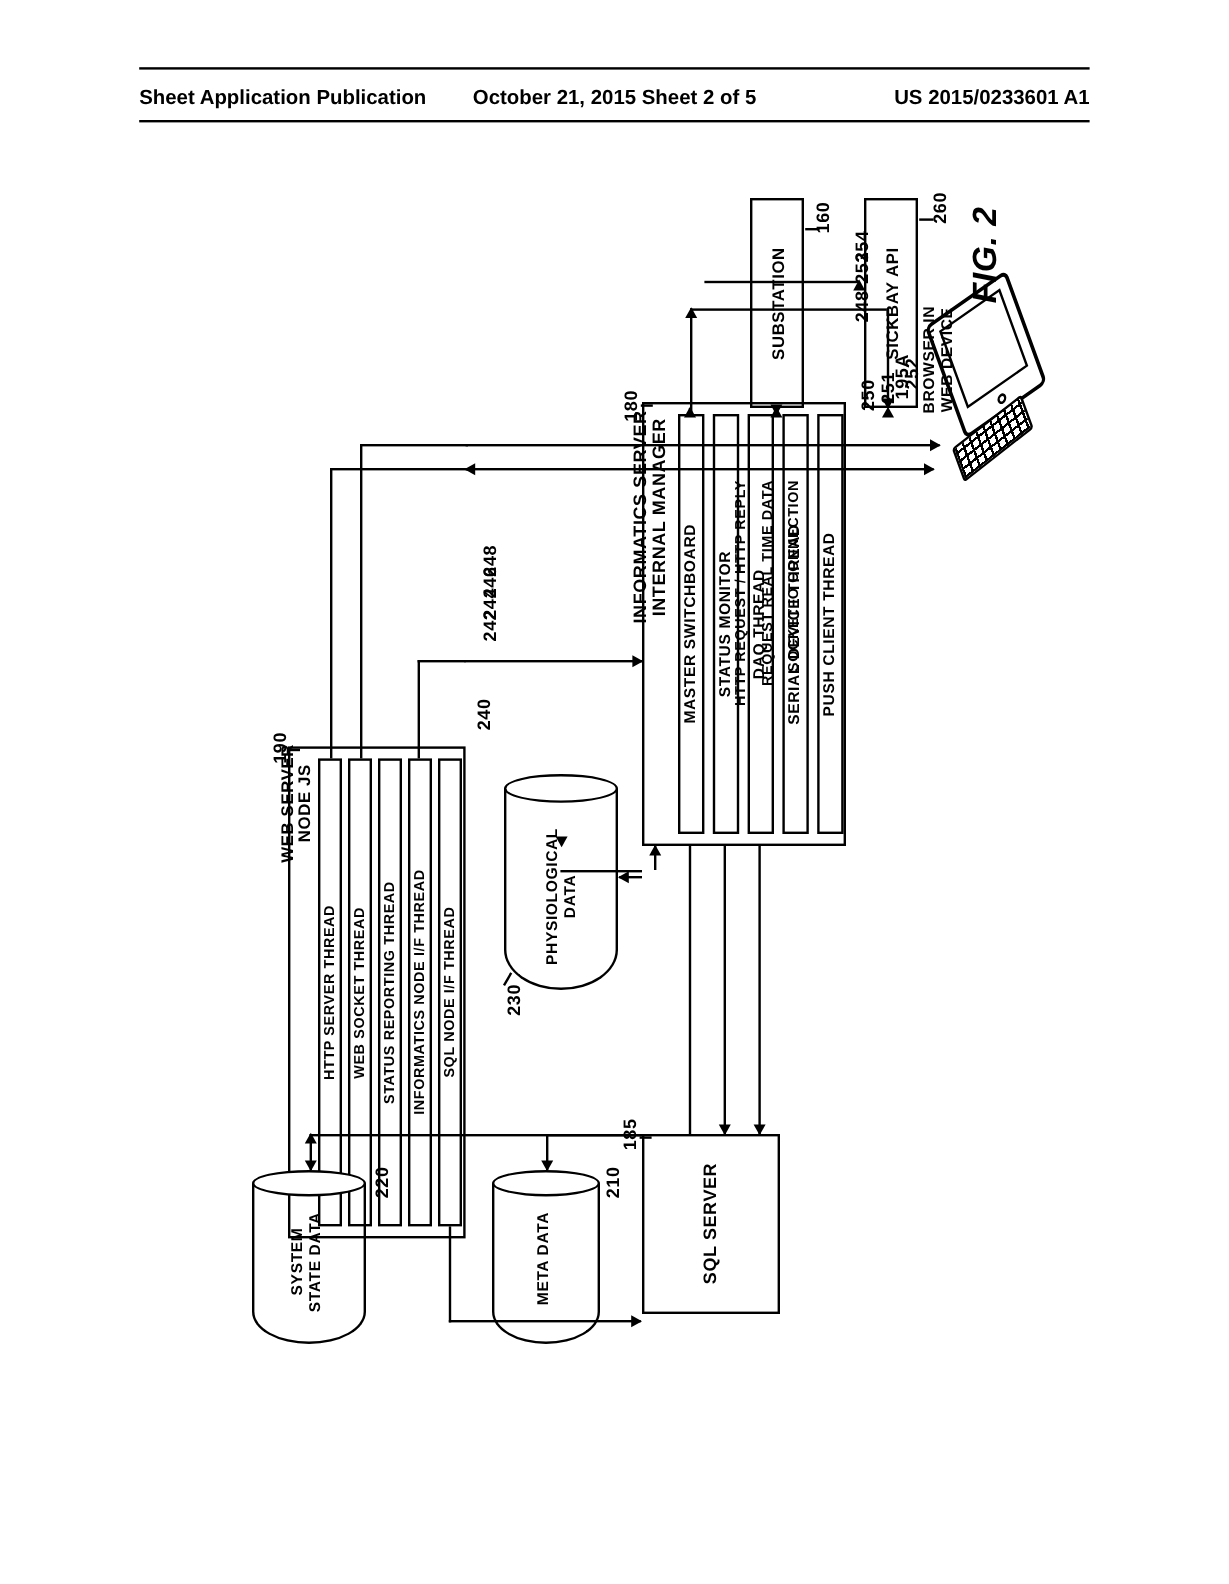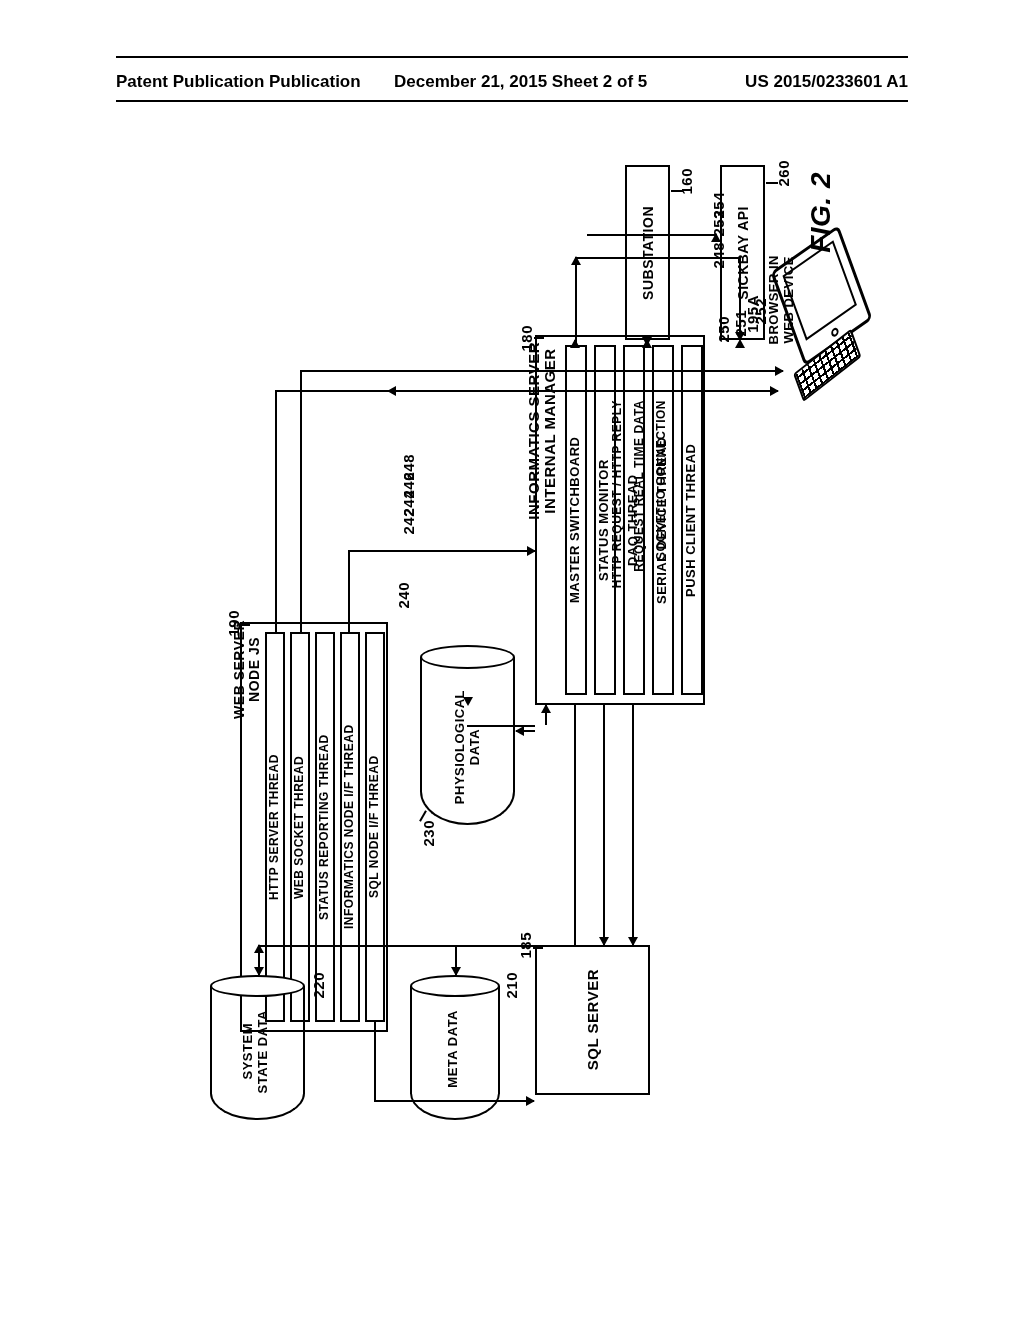--- a/index.html
+++ b/index.html
@@ -79,22 +79,22 @@
   
   .leader { position:absolute; width:2px; background:#000; }
   .leader-h { position:absolute; height:2px; background:#000; }
 </style>
 </head>
 <body>
 
 <div class="page">
   <div class="border-top"></div>
   <div class="header">
-    <div class="header-left">Patent Publication Publication</div>
-    <div class="header-center">December 21, 2015  Sheet 2 of 5</div>
+    <div class="header-left">Sheet Application Publication</div>
+    <div class="header-center">October 21, 2015  Sheet 2 of 5</div>
     <div class="header-right">US 2015/0233601 A1</div>
   </div>
   <div class="border-top2"></div>
 
   <div class="diagram">
 
     <div class="fig"><span class="rot">FIG. 2</span></div>
 
     <div class="api-box">
         <span class="rot">SICKBAY API</span>

